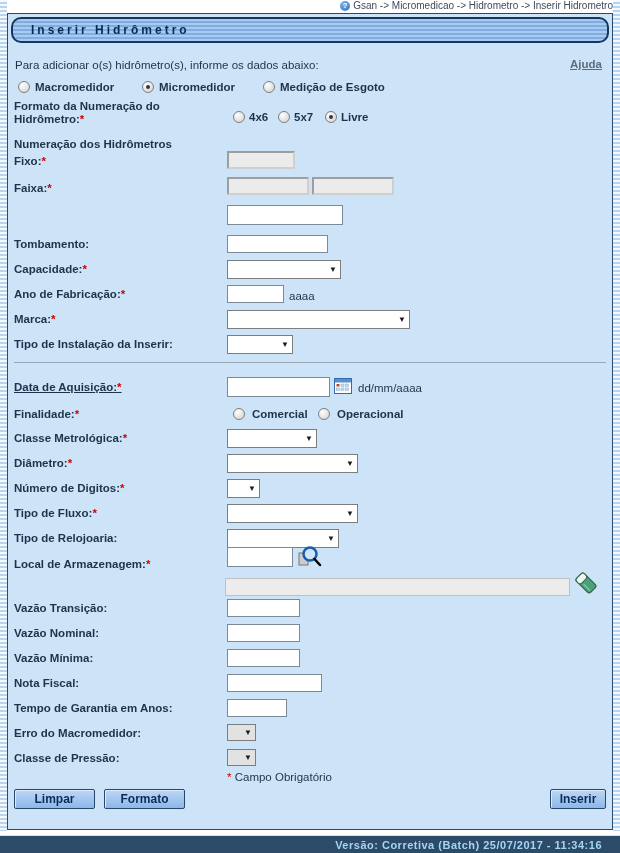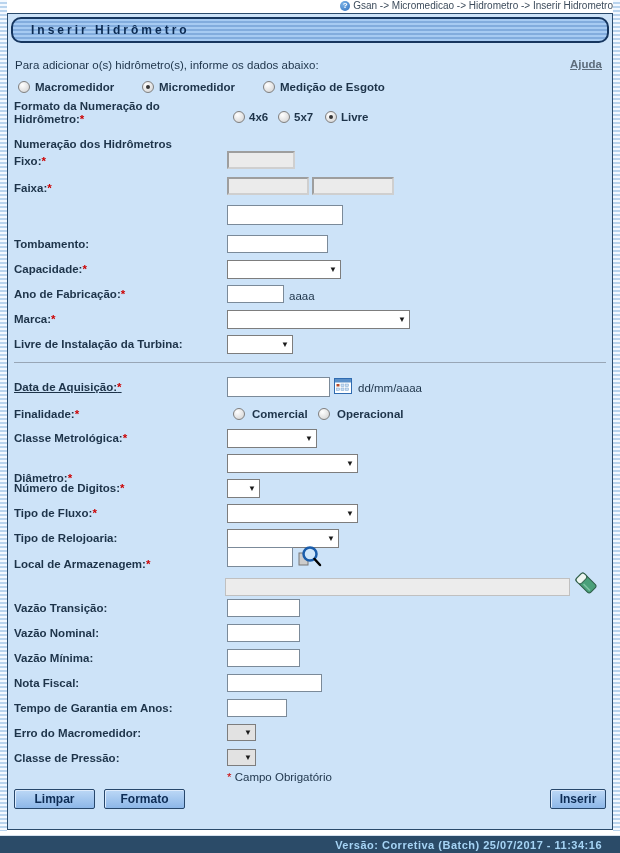--- a/index.html
+++ b/index.html
@@ -108,21 +108,21 @@
 
   <span class="lbl" style="left:6px;top:274px;"><span>Ano de Fabricação:</span><span class="req">*</span></span>
   <input class="txt" style="left: 219px; top: 271px; width: 57px;" value="">
   <span class="plain" style="left:281px;top:276px;">aaaa</span>
 
   <span class="lbl" style="left:6px;top:299px;"><span>Marca:</span><span class="req">*</span></span>
   <div class="sel" style="left:219px;top:296px;width:183px;">
       <span class="arrow">▼</span>
     </div>
 
-  <span class="lbl" style="left:6px;top:324px;">Livre de Instalação da Turbina:</span>
+  <span class="lbl" style="left:6px;top:324px;">Tipo de Instalação da Inserir:</span>
   <div class="sel" style="left:219px;top:321px;width:66px;">
       <span class="arrow">▼</span>
     </div>
 
   <div class="divider" style="top:348px;"></div>
 
   <span class="lbl" style="left:6px;top:367px;text-decoration:underline;"><span>Data de Aquisição:</span><span class="req">*</span></span>
   <input class="txt tall" style="left: 219px; top: 363px; width: 103px;" value="">
   <svg class="icon-abs" style="left:326px;top:364px;" width="18" height="16" viewBox="0 0 18 16">
     <rect x="0.5" y="0.5" width="17" height="15" fill="#ffffff" stroke="#2f6bb0"></rect>
@@ -140,21 +140,21 @@
   <span class="radio" style="left:225px;top:394px;"></span>
   <span class="lbl" style="left:244px;top:394px;">Comercial</span>
   <span class="radio" style="left:310px;top:394px;"></span>
   <span class="lbl" style="left:329px;top:394px;">Operacional</span>
 
   <span class="lbl" style="left:6px;top:418px;"><span>Classe Metrológica:</span><span class="req">*</span></span>
   <div class="sel" style="left:219px;top:415px;width:90px;">
       <span class="arrow">▼</span>
     </div>
 
-  <span class="lbl" style="left:6px;top:443px;margin-top:15px;"><span>Diâmetro:</span><span class="req">*</span></span>
+  <span class="lbl" style="left:6px;top:443px;"><span>Diâmetro:</span><span class="req">*</span></span>
   <div class="sel" style="left:219px;top:440px;width:131px;">
       <span class="arrow">▼</span>
     </div>
 
   <span class="lbl" style="left:6px;top:468px;"><span>Número de Digitos:</span><span class="req">*</span></span>
   <div class="sel" style="left:219px;top:465px;width:33px;">
       <span class="arrow">▼</span>
     </div>
 
   <span class="lbl" style="left:6px;top:493px;text-align:center;"><span>Tipo de Fluxo:</span><span class="req">*</span></span>

